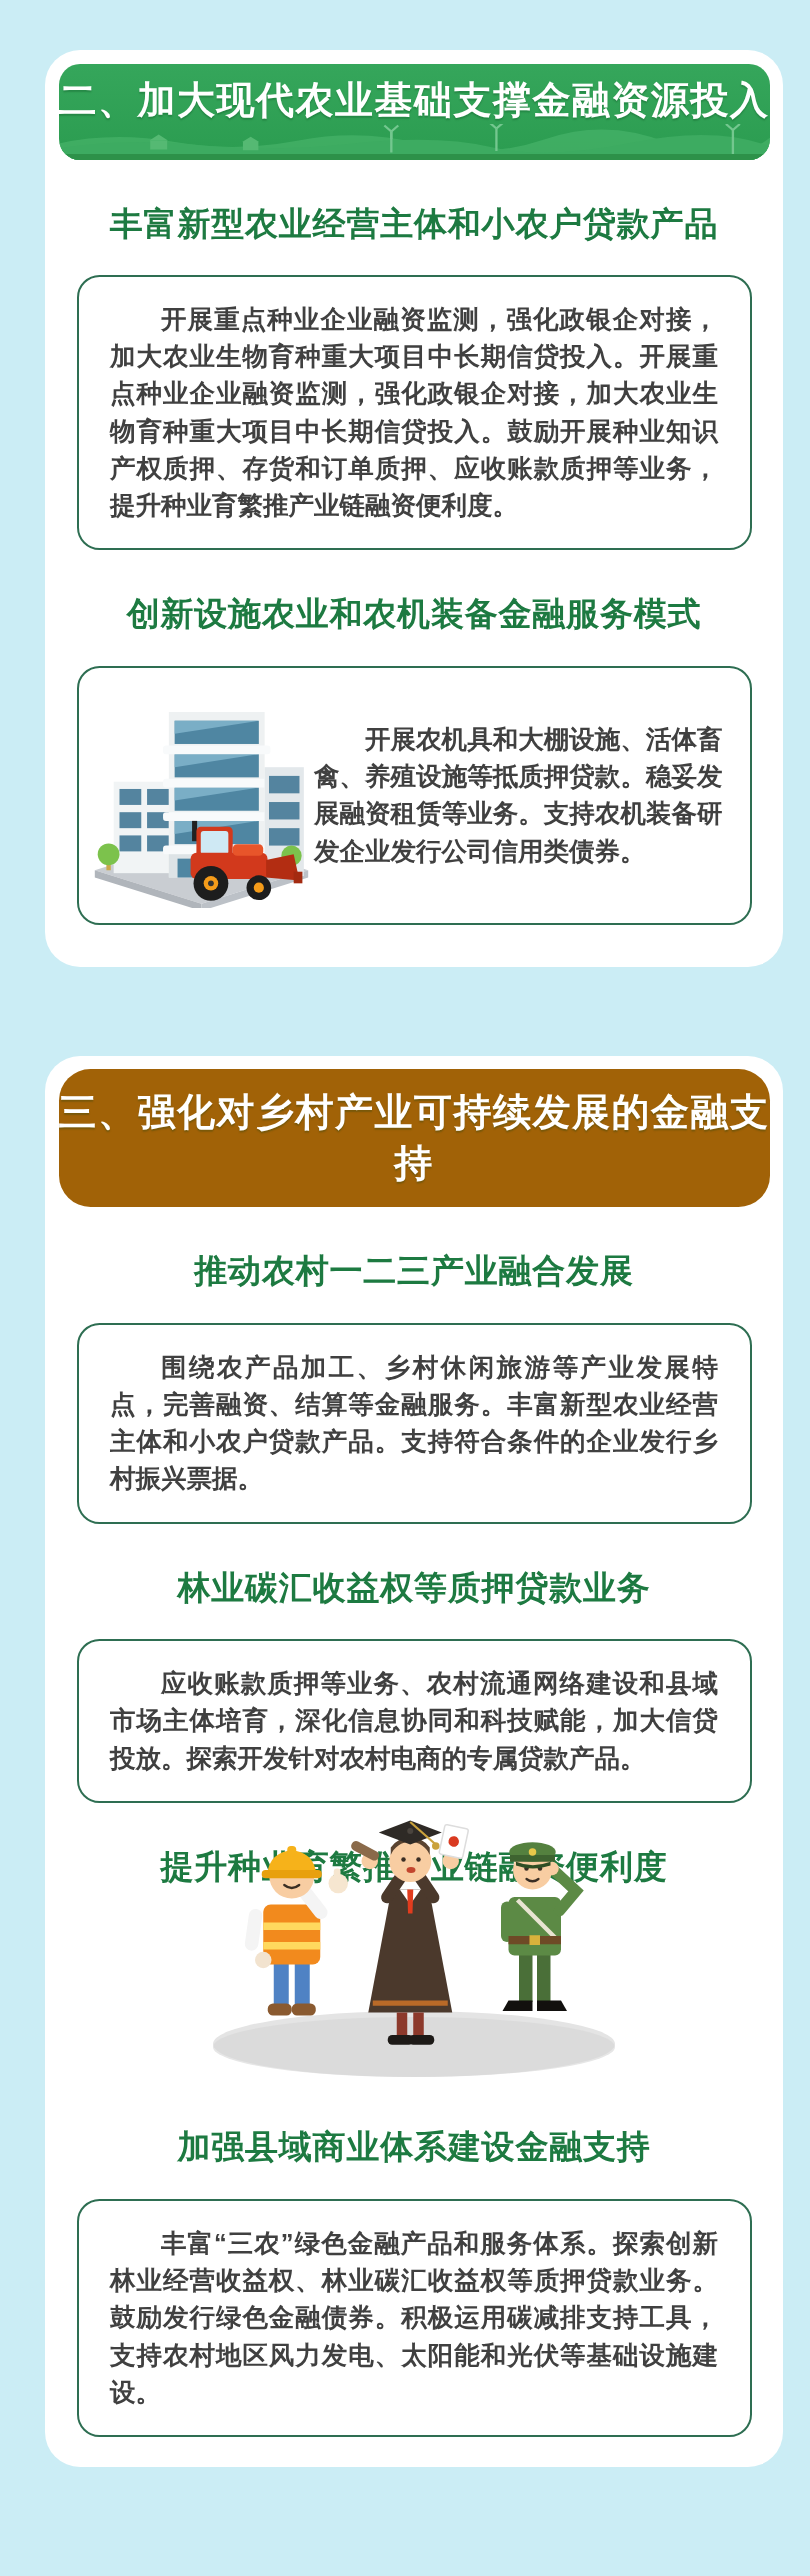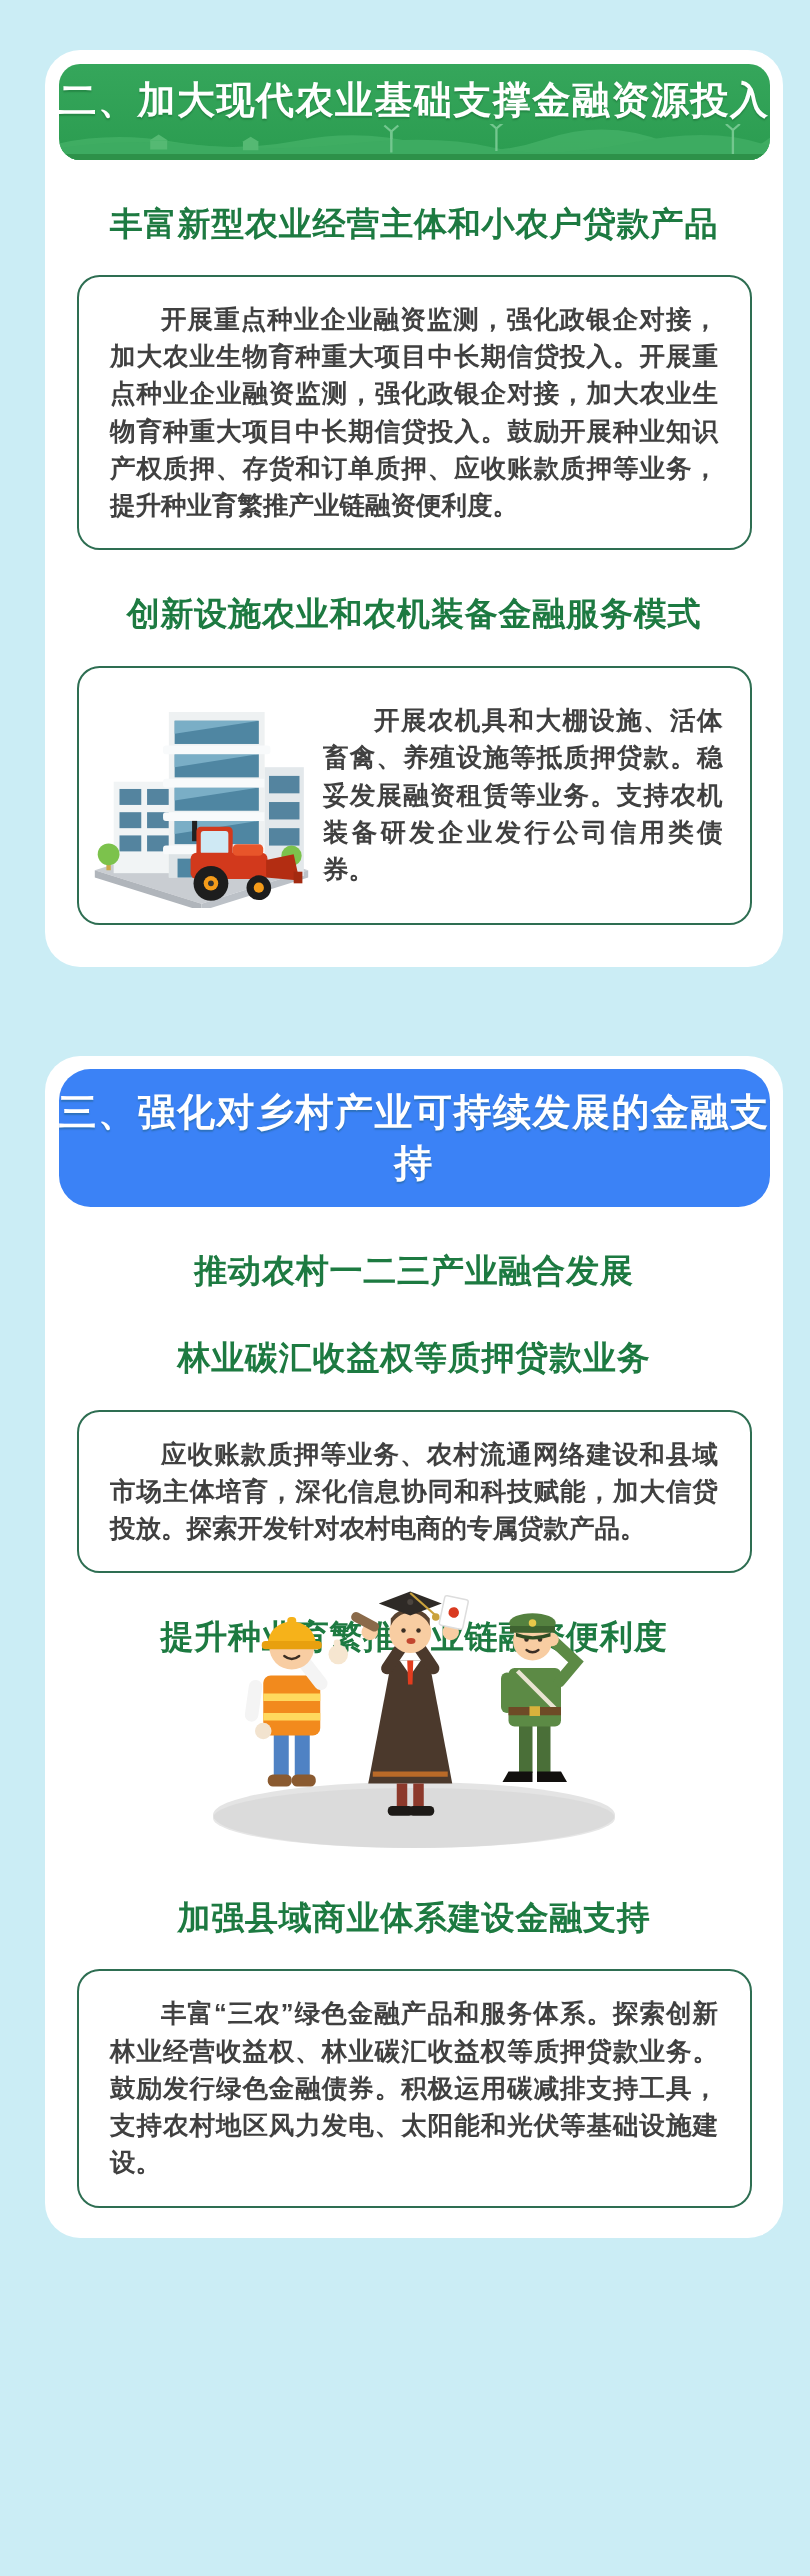--- a/index.html
+++ b/index.html
@@ -12,30 +12,30 @@
 
   .banner { position:relative; overflow:hidden; color:#ffffff; font-weight:bold;
             text-align:center; display:flex; align-items:center; justify-content:center;
             letter-spacing:1.5px; }
   .banner-1 { height:96px; border-radius:21px; font-size:38px;
               background:linear-gradient(180deg,#35a65b 0%,#2b9c50 100%);
               padding-bottom:22.5px; }
   .banner-1 .landscape { position:absolute; left:0; bottom:0; width:100%; height:36px; }
   .banner-1 .banner-text { position:relative; z-index:2;
               text-shadow:0 1.5px 1.5px rgba(0,60,20,.25); }
-  .banner-2 { height:138px; border-radius:31.5px; font-size:38px; background:#3b82f6;
+  .banner-2 { height:138px; border-radius:31.5px; font-size:38px; background:#a16207;
               text-shadow:0 1.5px 1.5px rgba(0,60,20,.25); }
 
   .sub-heading { color:#1d7a41; font-size:33px; font-weight:bold; text-align:center;
                  margin:42px 7.5px 28.5px; letter-spacing:0.8px; }
   .textbox { border:2.3px solid #2e6e52; border-radius:22.5px; margin:0 18px;
              padding:24px 31.5px; font-size:25.5px; font-weight:bold; line-height:1.46;
              color:#404040; text-align:justify; }
   .textbox p { text-indent:2em; }
-  .textbox.media { display:flex; align-items:center; gap:9px; padding:15px 27px 15px 10.5px; }
+  .textbox.media { display:flex; align-items:center; padding:15px 27px 15px 10.5px; }
   .textbox.media p { flex:1 1 auto; }
   .textbox.media svg { flex:0 0 auto; }
   .textbox.tall { padding-bottom:98px; }
 
   .workers-svg { display:block; margin:-105px auto 0; position:relative; }
 </style>
 </head>
 <body>
 
 <div class="page">
@@ -145,20 +145,23 @@
     </div>
   </section>
 
   <section class="card card-2">
 
     <div class="banner banner-2">
       <span class="banner-text">三、强化对乡村产业可持续发展的金融支持</span>
     </div>
 
     <h2 class="sub-heading">推动农村一二三产业融合发展</h2>
+    <div class="textbox">
+      <p>围绕农产品加工、乡村休闲旅游等产业发展特点，完善融资、结算等金融服务。丰富新型农业经营主体和小农户贷款产品。支持符合条件的企业发行乡村振兴票据。</p>
+    </div>
 
     <h2 class="sub-heading">林业碳汇收益权等质押贷款业务</h2>
     <div class="textbox">
       <p>应收账款质押等业务、农村流通网络建设和县域市场主体培育，深化信息协同和科技赋能，加大信贷投放。探索开发针对农村电商的专属贷款产品。</p>
     </div>
 
     <h2 class="sub-heading">提升种业育繁推产业链融资便利度</h2>
 
     <svg class="workers-svg" width="480" height="270" viewBox="0 0 640 360">
       <ellipse cx="320" cy="308" rx="268" ry="44" fill="#e4e4e4"></ellipse>

